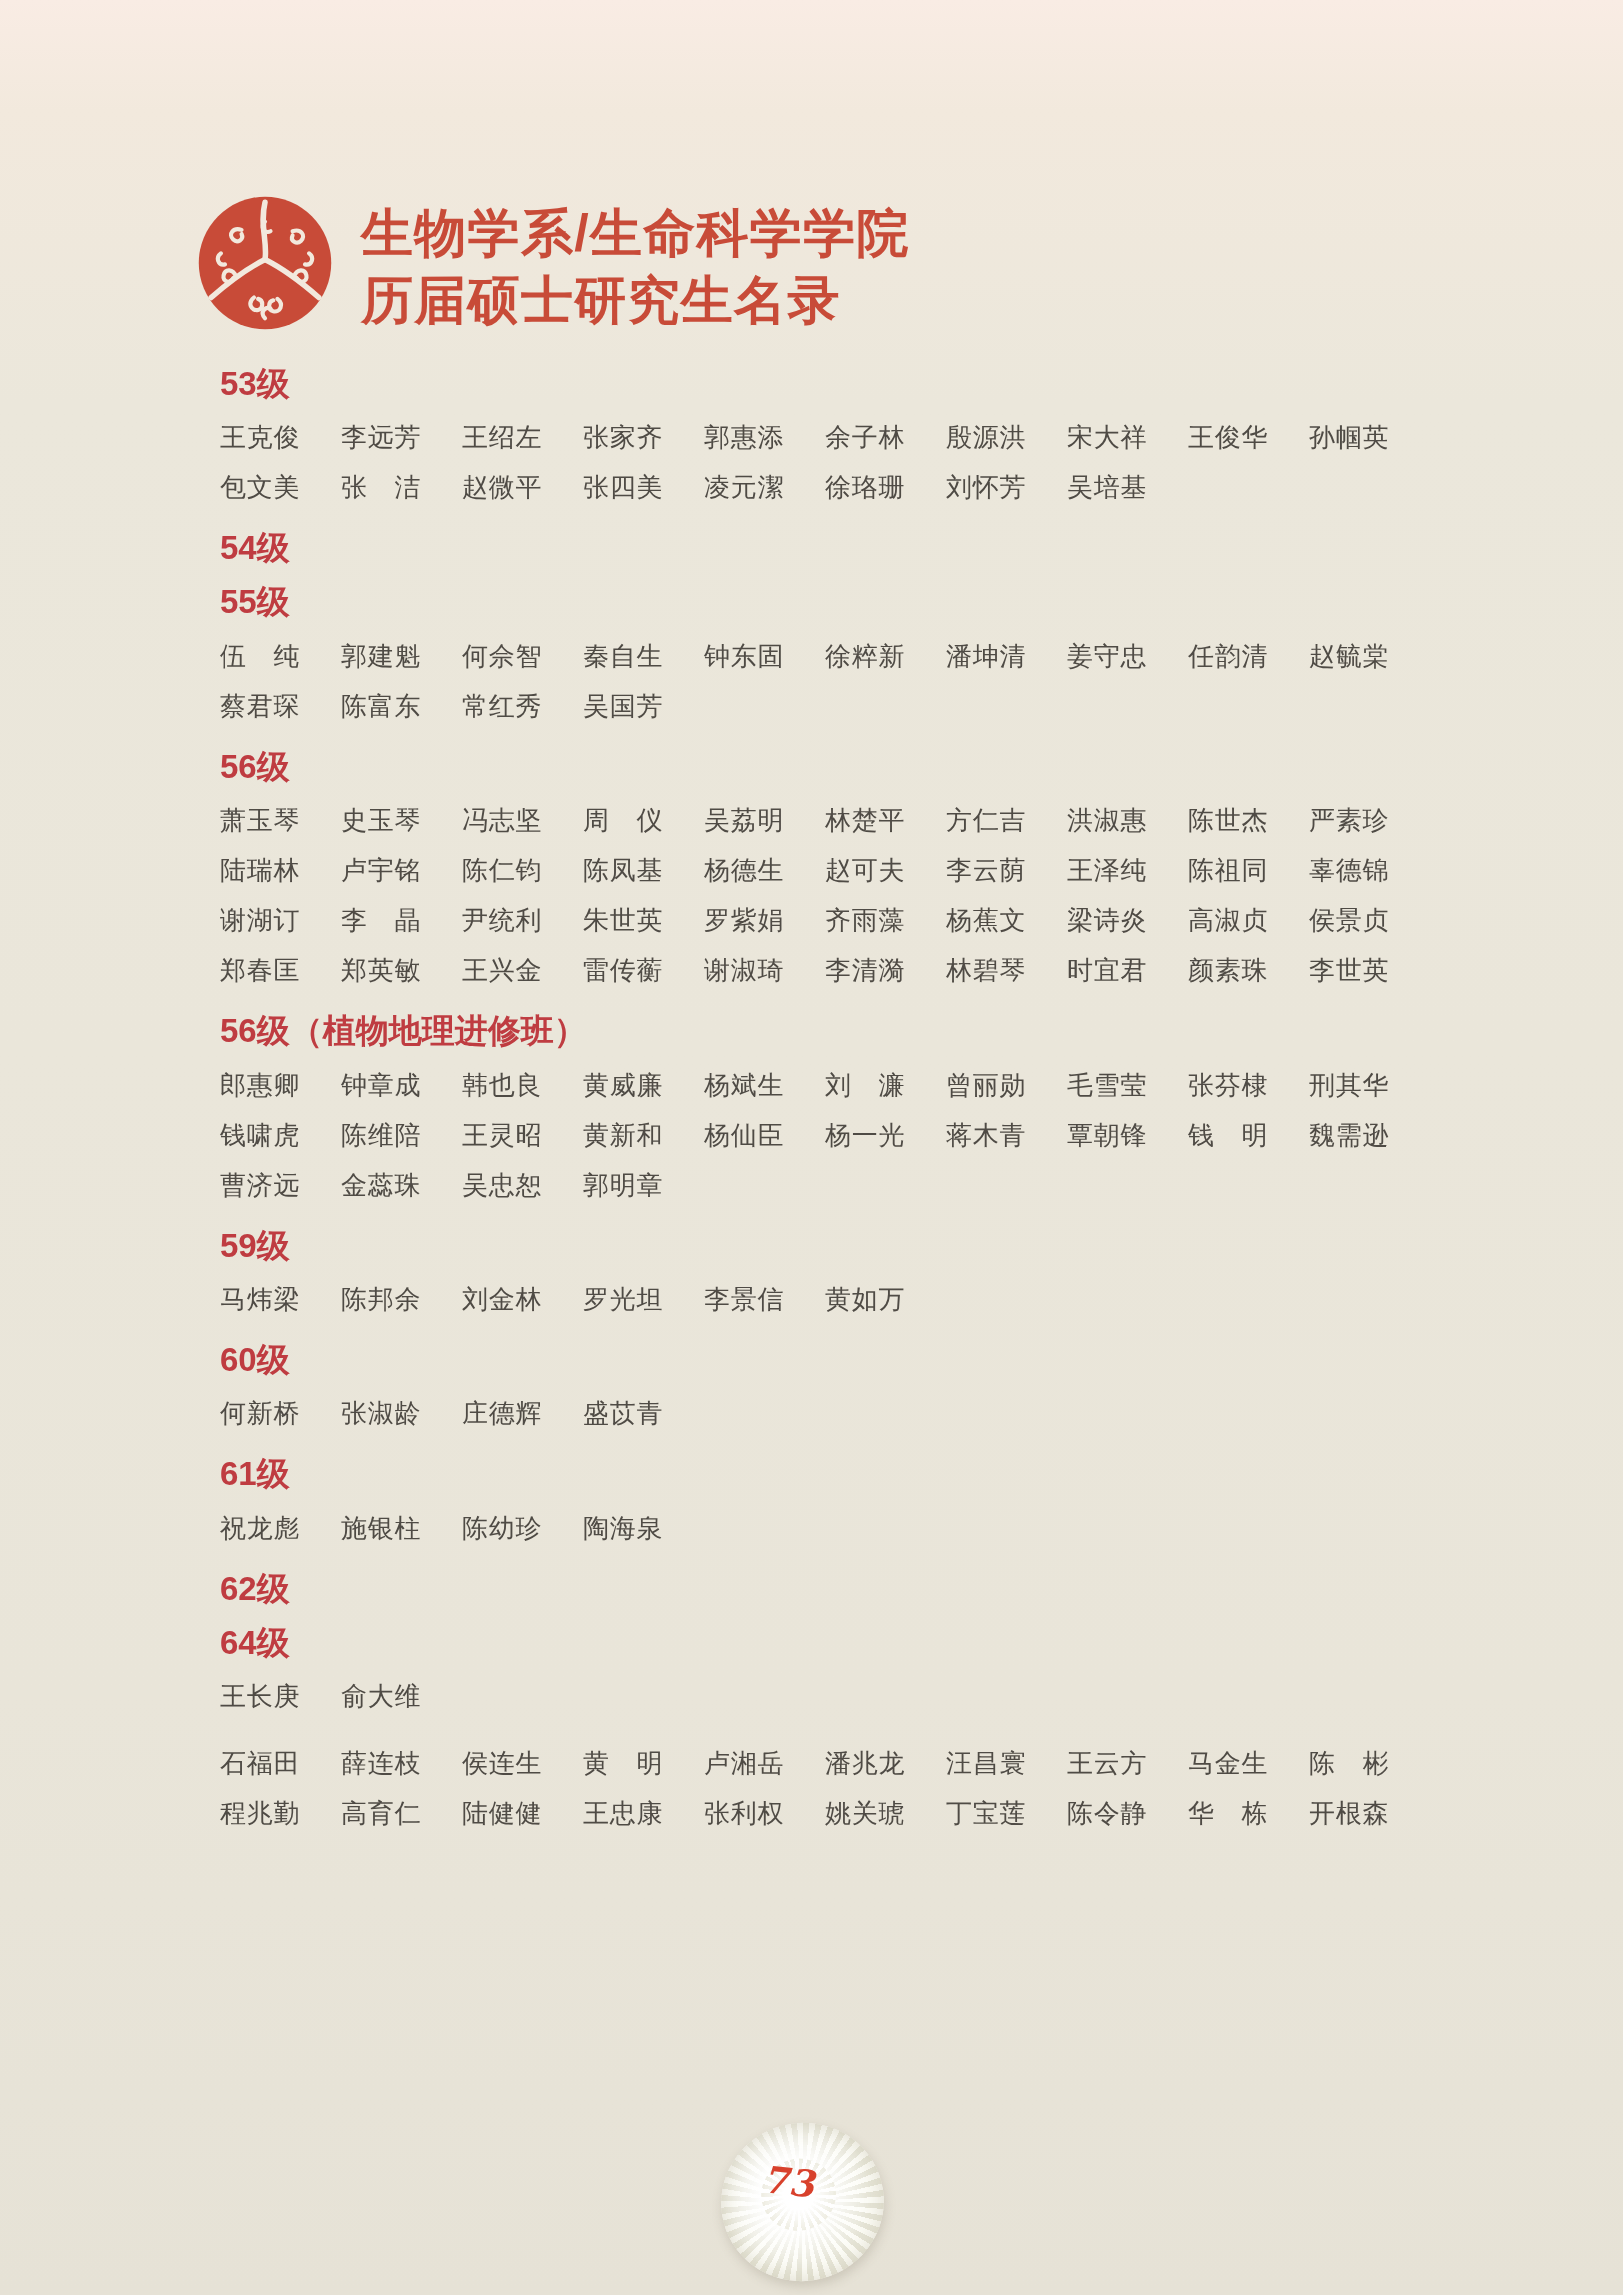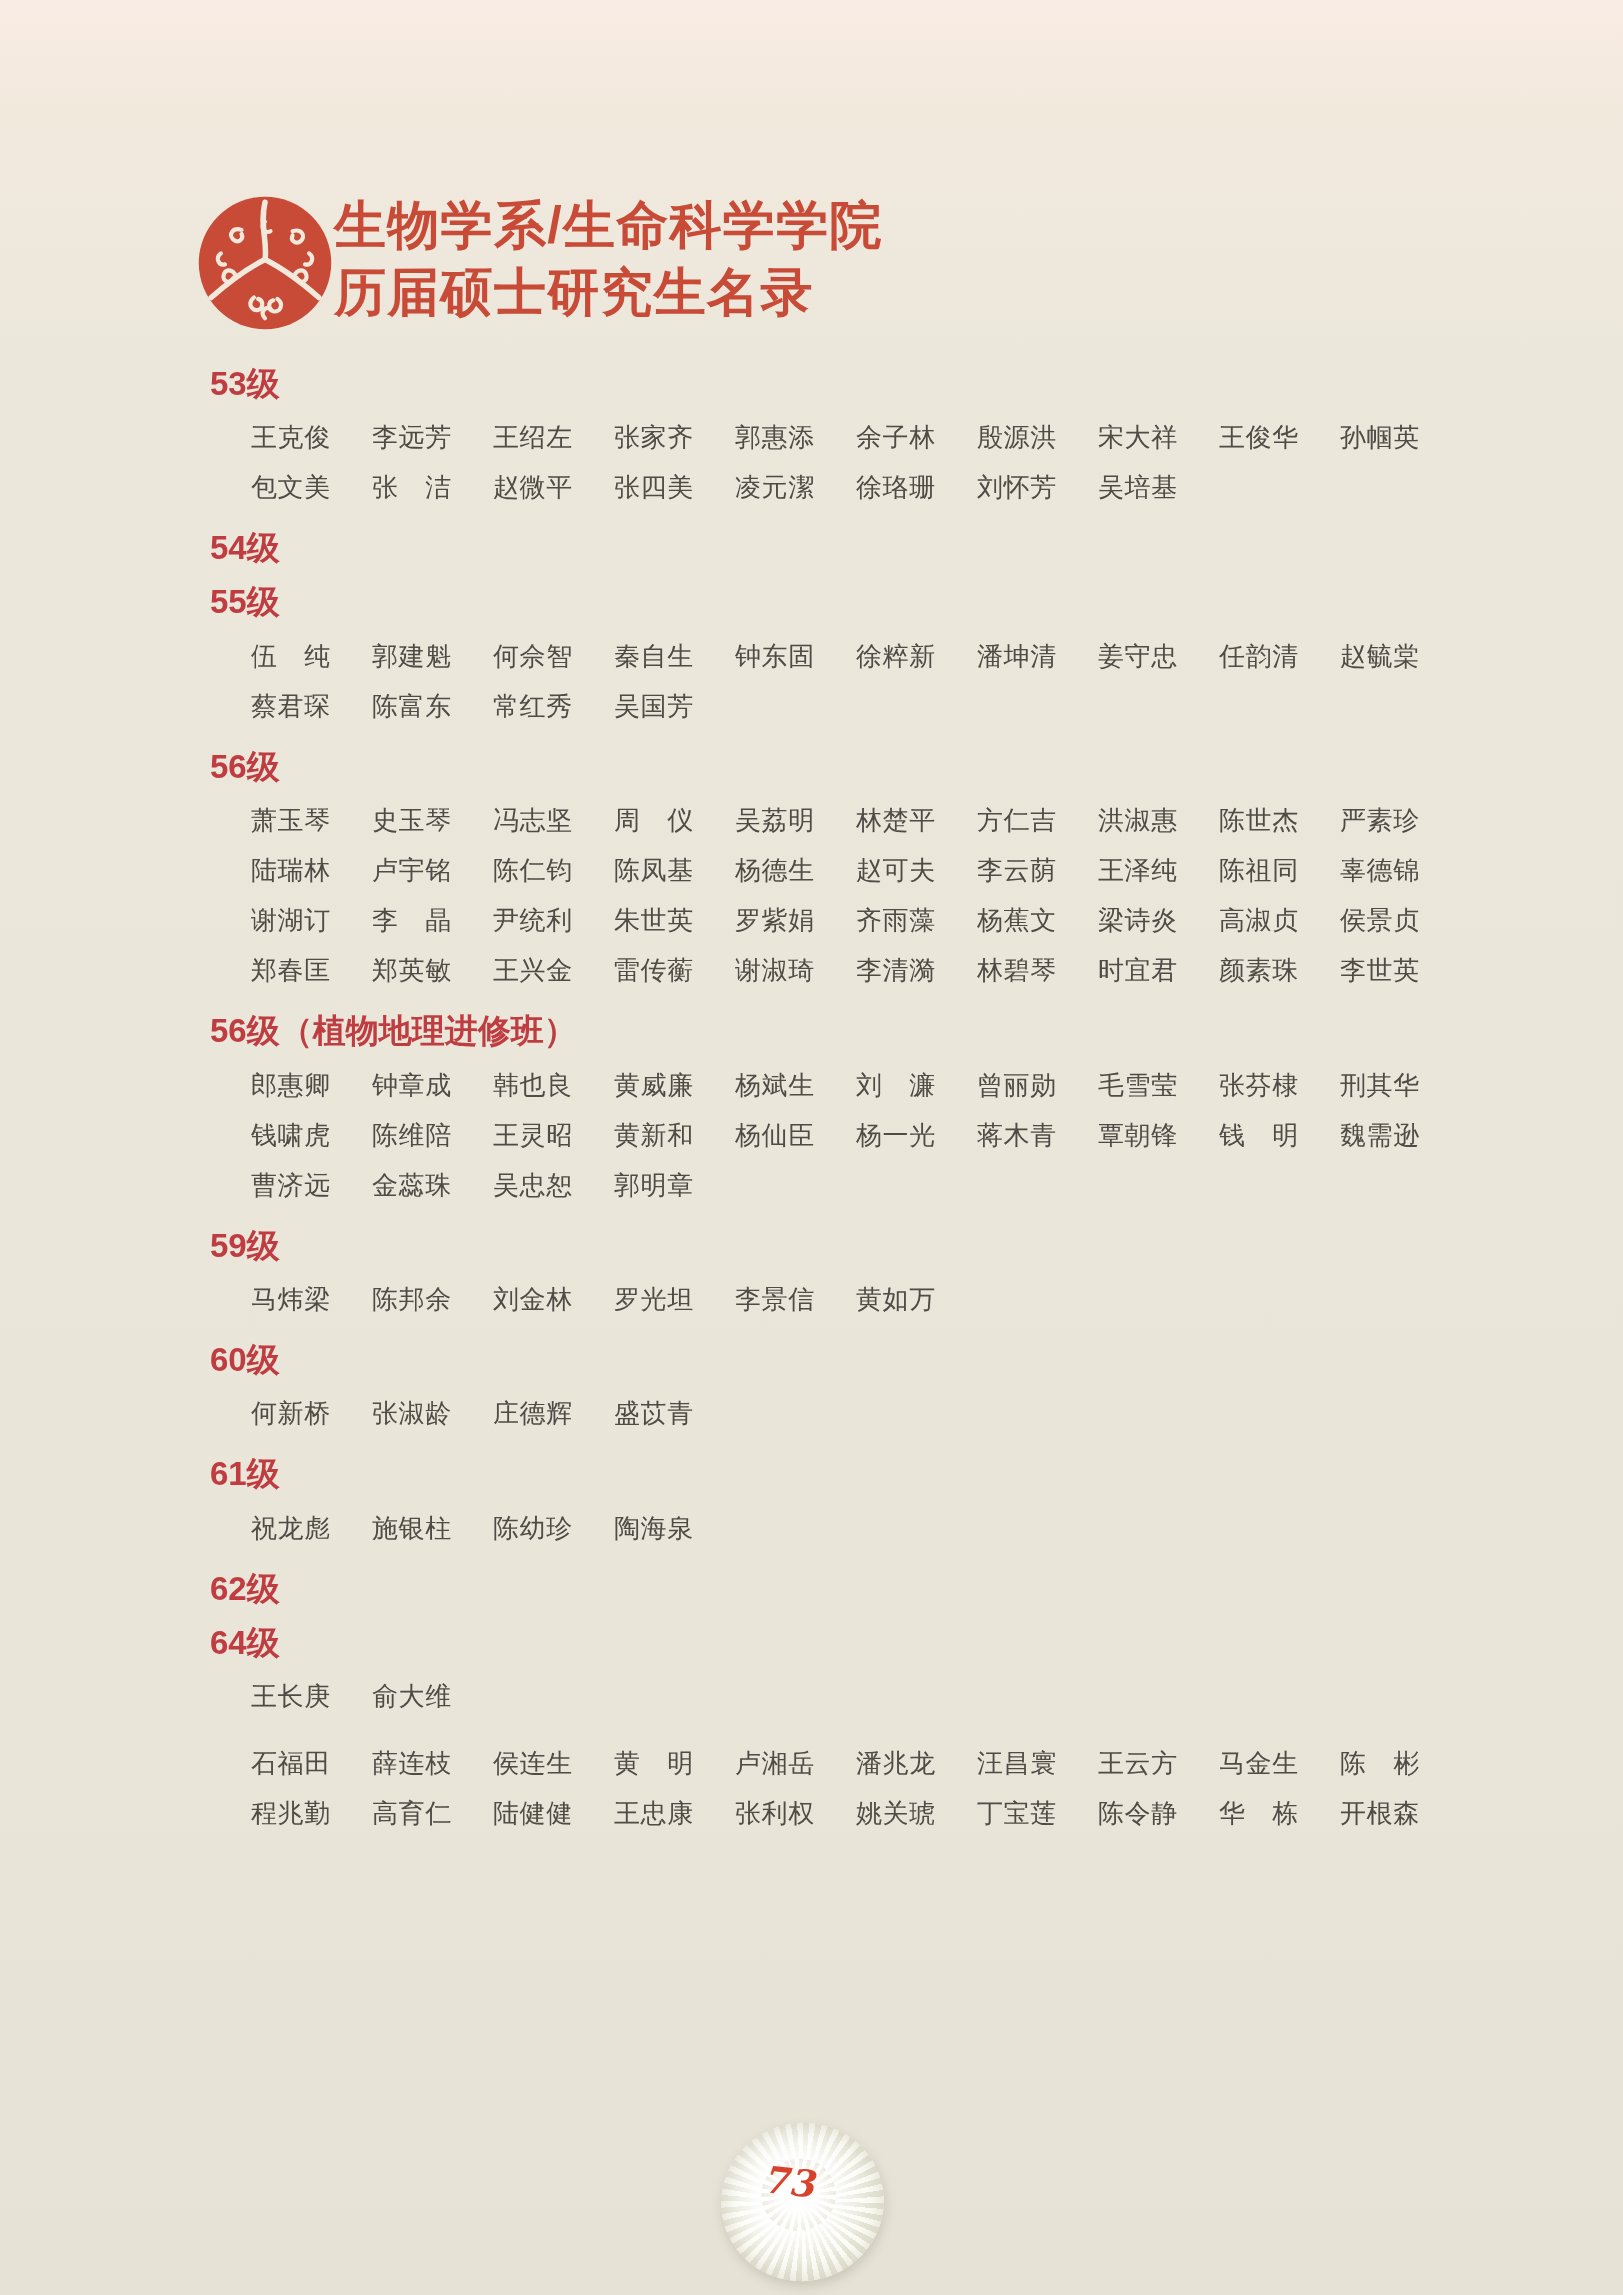--- a/index.html
+++ b/index.html
@@ -3,28 +3,28 @@
 <meta charset="utf-8">
 <style>
   html,body{margin:0;padding:0;}
   body{width:1623px;height:2295px;}
   .page{
     position:relative;width:1623px;height:2295px;overflow:hidden;
     background:linear-gradient(180deg,#f9ece4 0px,#f2e9dd 111px,#ebe7db 404px,#e9e5d9 1696px,#e6e2d6 2295px);
     font-family:"DejaVu Serif","Liberation Serif",serif;
   }
   
-  .header{position:absolute;left:196px;top:192px;display:flex;align-items:flex-start;}
+  .header{position:absolute;left:196px;top:192px;display:flex;gap:27px;align-items:flex-end;}
   .logo{width:138px;height:142px;flex:0 0 auto;}
   .title{
     font-family:"Liberation Sans","DejaVu Sans",sans-serif;font-weight:bold;
     font-size:52px;line-height:67px;color:#c84b38;letter-spacing:1.3px;white-space:nowrap;
   }
   
-  #sections{position:absolute;left:210px;top:365px;width:1278px;text-align:right;}
+  #sections{position:absolute;left:220px;top:365px;width:1278px;}
   .section{margin:0 0 17px 0;}
   .section:last-child{margin-bottom:0;}
   .section-header{display:flex;align-items:flex-end;gap:38px;height:37px;}
   .section-heading{
     font-family:"Liberation Sans","DejaVu Sans",sans-serif;font-weight:bold;
     font-size:33px;line-height:37px;color:#bf3c41;white-space:nowrap;
   }
   .section-note{
     font-size:26px;line-height:33px;color:#4e4a43;white-space:nowrap;padding-bottom:1.3px;
   }

